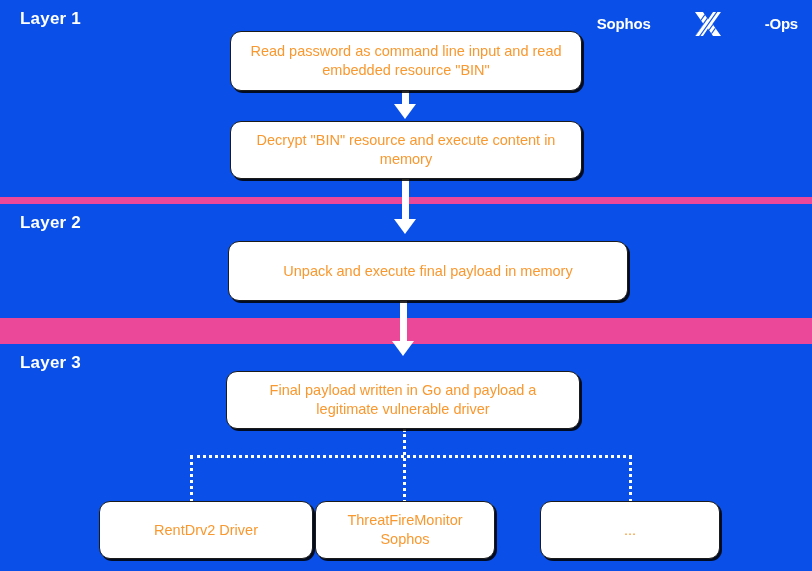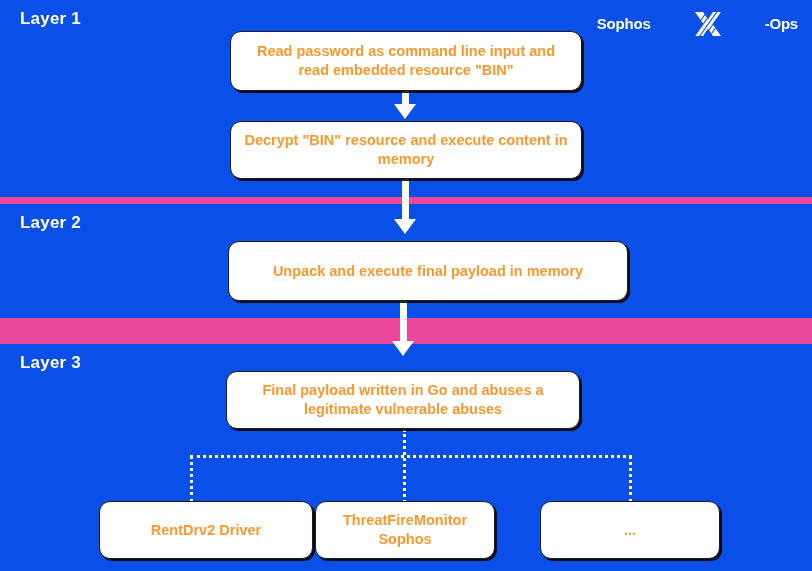--- a/index.html
+++ b/index.html
@@ -48,21 +48,21 @@
     background: #ffffff;
     border: 1.4px solid #1b1b1b;
     border-radius: 11px;
     box-sizing: border-box;
     display: flex;
     align-items: center;
     justify-content: center;
     text-align: center;
     color: #F9982F;
     font-size: 14.5px;
-    font-weight: bold;
+    font-weight: normal;
     line-height: 19px;
     padding: 4px 12px;
     box-shadow: 2px 2px 0px rgba(0,0,0,0.85);
   }
   .node span { display: block; width: 100%; }
 
   #node-read-password  { left: 230px; top: 31px;  width: 352px; height: 60px; }
   #node-decrypt-bin    { left: 230px; top: 121px; width: 352px; height: 58px; }
   #node-unpack-payload { left: 228px; top: 241px; width: 400px; height: 60px; }
   #node-final-payload  { left: 226px; top: 371px; width: 354px; height: 58px; }
@@ -194,21 +194,21 @@
 
   <div class="node" id="node-decrypt-bin">
     <span>Decrypt "BIN" resource and execute content in memory</span>
   </div>
 
   <div class="node" id="node-unpack-payload">
     <span>Unpack and execute final payload in memory</span>
   </div>
 
   <div class="node" id="node-final-payload">
-    <span>Final payload written in Go and abuses a legitimate vulnerable abuses</span>
+    <span>Final payload written in Go and payload a legitimate vulnerable driver</span>
   </div>
 
   <div class="node" id="node-rentdrv2">
     <span>RentDrv2 Driver</span>
   </div>
 
   <div class="node" id="node-threatfire">
     <span>ThreatFireMonitor Sophos</span>
   </div>
 

